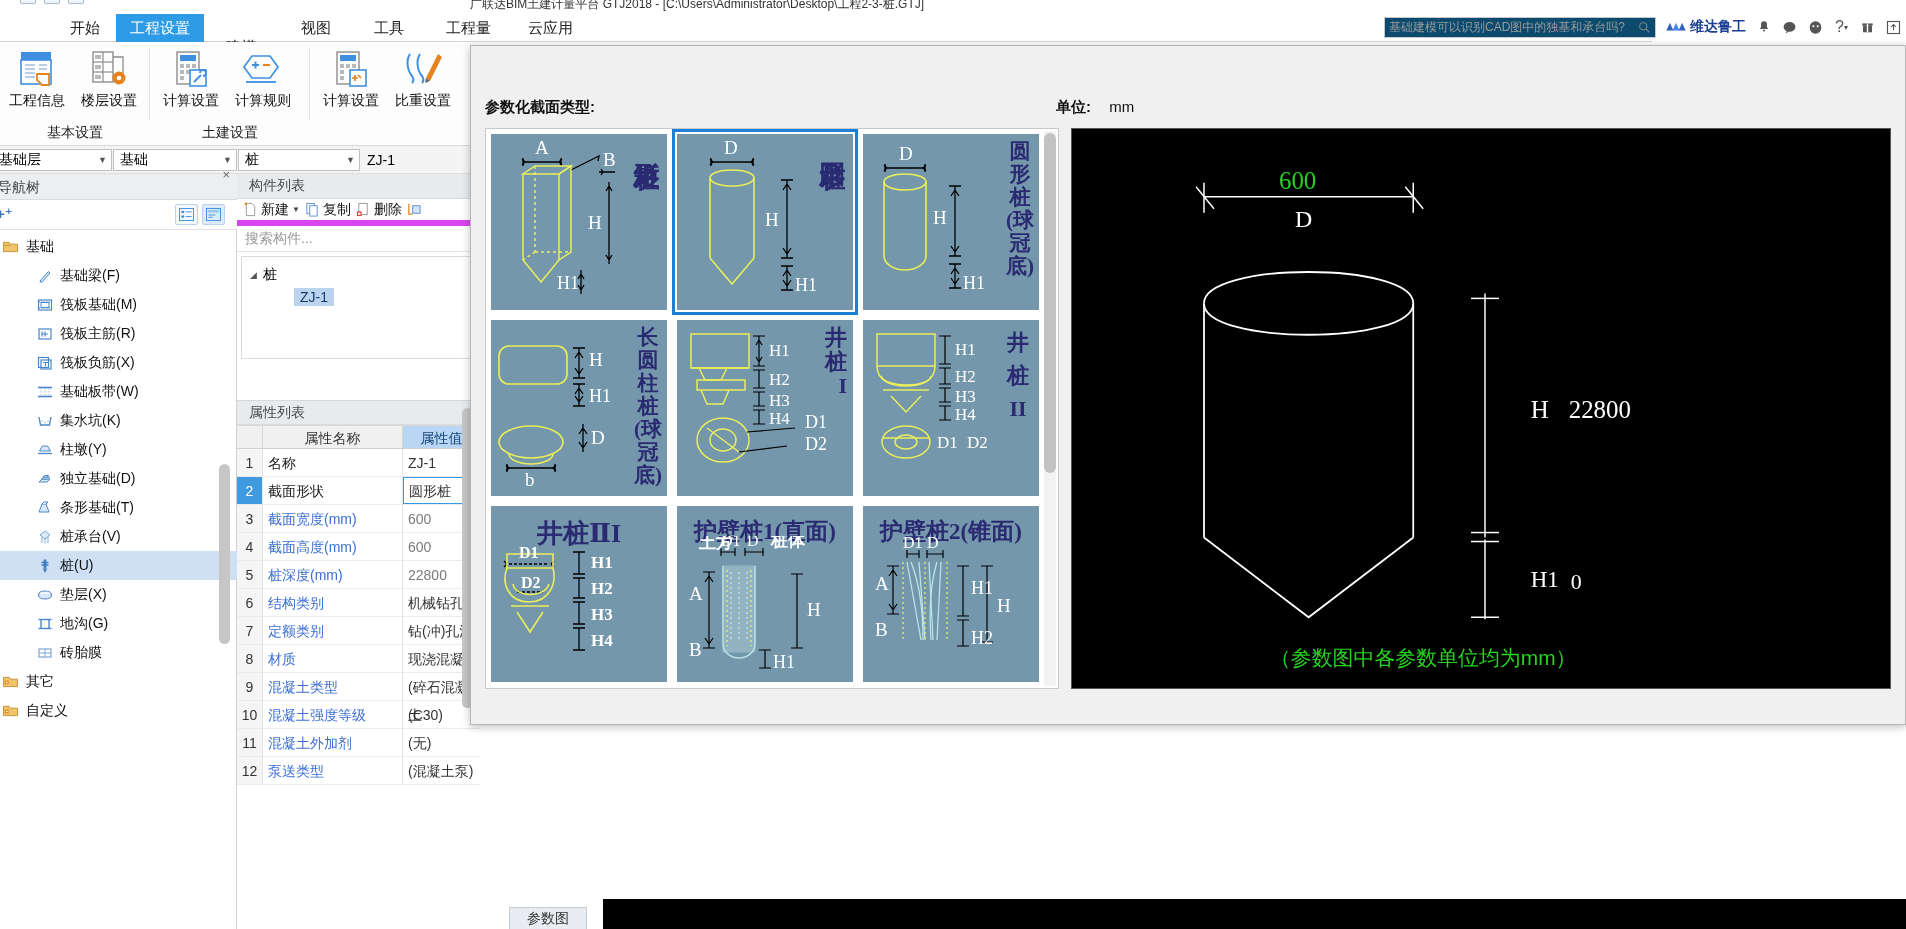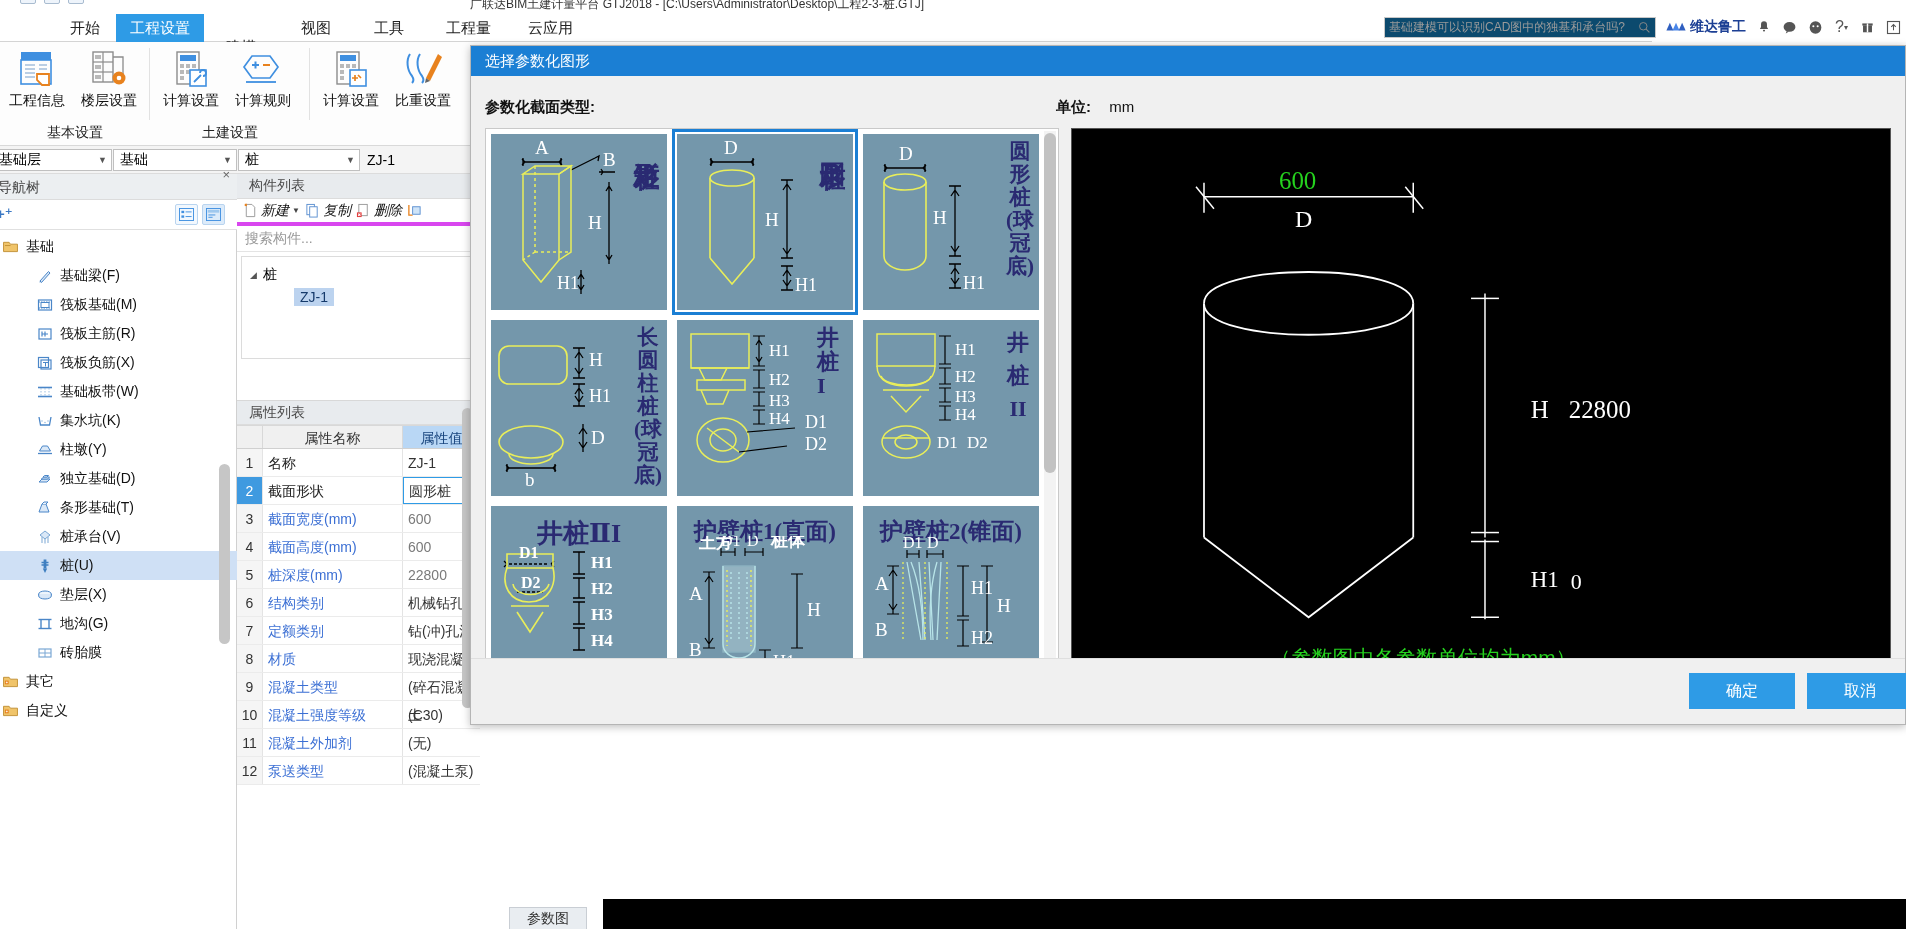--- a/index.html
+++ b/index.html
@@ -110,21 +110,21 @@
     position:absolute; left:237px; top:174px; width:243px; height:755px;
     background:#ffffff; border-right:1px solid #d0d0d0;
   }
   .pnl-cap{
     height:25px; background:#e8ebee; border-bottom:1px solid #dcdcdc;
     display:flex; align-items:center; padding-left:12px;
     font-size:14px; color:#4a4a4a;
   }
   .cl-toolbar{
     height:27px; display:flex; align-items:center; gap:5px; padding-left:6px;
-    border-bottom:4px solid #d946ef; font-size:14px; color:#111; white-space:nowrap; overflow:hidden;font-style:italic;
+    border-bottom:6px solid #d946ef; font-size:14px; color:#111; white-space:nowrap; overflow:hidden;
   }
   .cl-toolbar .tb{ display:flex; align-items:center; gap:3px; }
   .cl-search{
     height:26px; display:flex; align-items:center; padding-left:8px;
     font-size:14px; color:#999; border-bottom:1px solid #e4e4e4;
   }
   .cl-tree{ height:103px; border:1px solid #dcdcdc; margin:4px 4px 0 4px; background:#fff; padding-top:5px;}
   .cl-tree .grp{ display:flex; align-items:center; gap:6px; padding-left:8px; height:26px; font-size:14px;}
   .cl-tree .grp .caret{ font-size:9px; color:#555;}
   .cl-tree .leaf{ margin-left:52px; display:inline-block; background:#bcd3ef; padding:1px 6px; font-size:14px; color:#153a6b;}
@@ -765,21 +765,20 @@
       <div class="c1">泵送类型</div>
       <div class="c2">(混凝土泵)</div>
     </div>
     <div class="pt-scroll"></div>
   </div>
 
   <div class="bottom-tab">参数图</div>
 </div>
 
 <div class="dialog">
-  <div class="dlg-title">选择参数化图形</div>
   <div class="dlg-body">
     <div class="dlg-label">参数化截面类型:</div>
     <div class="dlg-unit">
       <span>单位:</span>
       <span class="uv">mm</span>
     </div>
 
     <div class="shapegrid-wrap">
       <div class="shapegrid">
 
@@ -904,21 +903,21 @@
                 <path d="M82 90 v14 M76 90 h12 M76 104 h12"></path>
                 <path d="M62 132 L110 126 M70 112 L118 108"></path>
               </g>
               <text class="whitelbl" x="92" y="36" font-size="17">H1</text>
               <text class="whitelbl" x="92" y="65" font-size="17">H2</text>
               <text class="whitelbl" x="92" y="86" font-size="17">H3</text>
               <text class="whitelbl" x="92" y="104" font-size="17">H4</text>
               <text class="whitelbl" x="128" y="108" font-size="18">D1</text>
               <text class="whitelbl" x="128" y="130" font-size="18">D2</text>
             </svg>
-            <div class="tl-label" style="right:6px;top:6px;width:30px;font-size:22px;line-height:24px;text-align:left;">井桩I</div>
+            <div class="tl-label" style="right:6px;top:6px;width:30px;font-size:22px;line-height:24px;text-align:right;">井桩I</div>
           </div>
         </div>
 
         <div class="tile">
           <div class="inner">
             <svg width="176" height="176" viewBox="0 0 176 176">
               <g stroke="#e9ee5a" stroke-width="1.5" fill="none">
                 <rect x="14" y="14" width="58" height="32"></rect>
                 <path d="M14 46 C14 62 30 66 43 66 C56 66 72 62 72 46"></path>
                 <path d="M18 56 C22 68 66 68 68 56"></path>
@@ -1075,18 +1074,14 @@
           <line x1="400" y1="414" x2="428" y2="414"></line>
           <line x1="400" y1="490" x2="428" y2="490"></line>
         </g>
         <text x="460" y="460" font-size="23" fill="#ffffff" font-family="Liberation Serif, serif">H1</text>
         <text x="500" y="462" font-size="22" fill="#ffffff" font-family="Liberation Serif, serif">0</text>
 
         <text x="352" y="538" font-size="21" fill="#25d21e" text-anchor="middle" font-family="Liberation Sans, sans-serif">（参数图中各参数单位均为mm）</text>
       </svg>
     </div>
 
-    <div class="dlg-footer">
-      <div class="btn ok">确定</div>
-      <div class="btn cancel">取消</div>
-    </div>
   </div>
 </div>
 
 </body></html>

